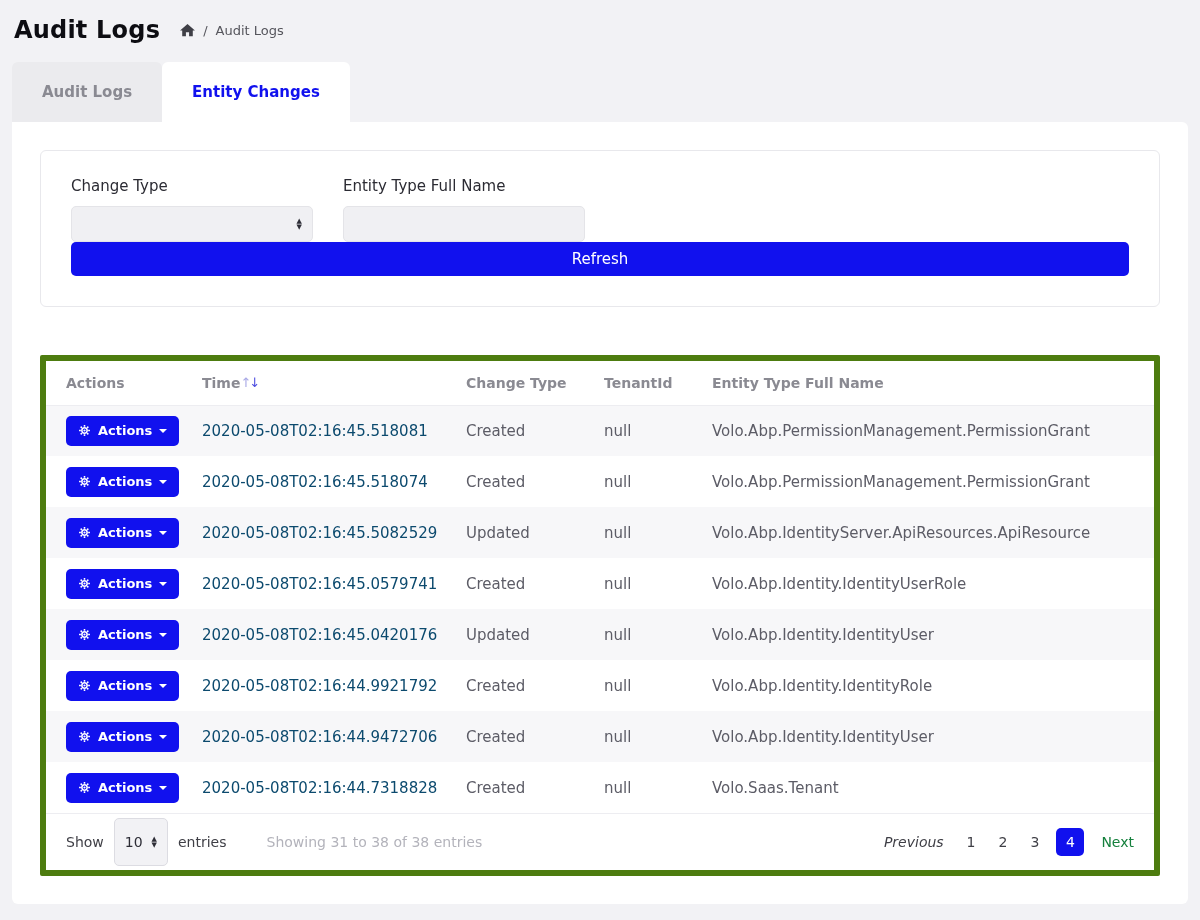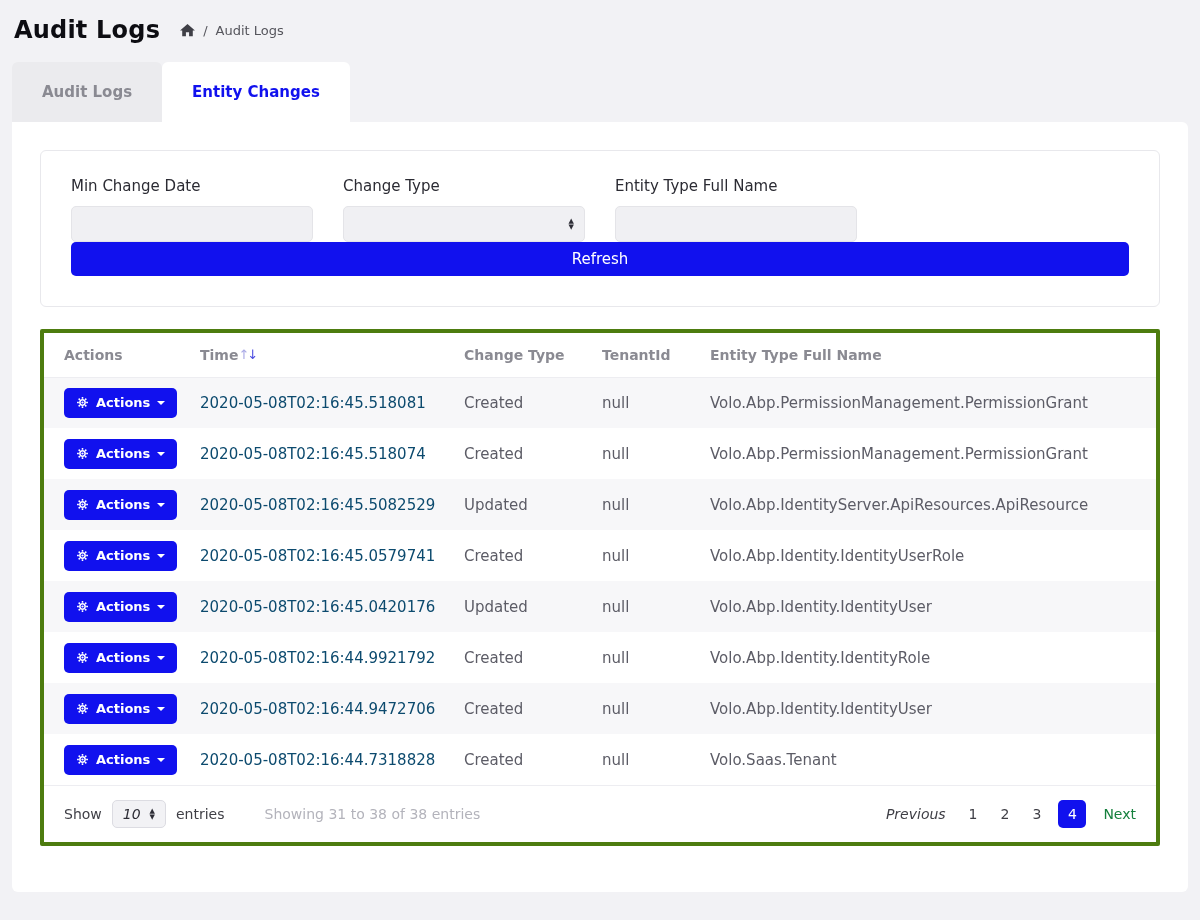--- a/index.html
+++ b/index.html
@@ -40,21 +40,21 @@
   }
   .select { display: flex; align-items: center; justify-content: flex-end; cursor: pointer; }
   .updown { display: inline-flex; flex-direction: column; align-items: center; font-size: 7px; line-height: 6px; color: #2d2d36; }
   .refresh-btn {
     display: block; width: 100%; height: 34px;
     background: #1111ee; color: #fff; border: none; border-radius: 5px;
     font-size: 15px; font-family: inherit; cursor: pointer;
   }
 
   
-  .table-wrap { margin-top: 22px; border: 4px solid #4d7c0f; border-radius: 2px; background: #fff; }
+  .table-wrap { margin-top: 48px; border: 6px solid #4d7c0f; border-radius: 2px; background: #fff; }
   table { width: 100%; border-collapse: collapse; }
   thead th {
     text-align: left; font-size: 14px; font-weight: bold; color: #8a8a92;
     height: 44px; padding: 0 10px; border-bottom: 1px solid #ededf1;
   }
   th.col-actions { width: 146px; padding-left: 20px; }
   th.col-time { width: 264px; }
   th.col-change { width: 138px; }
   th.col-tenant { width: 108px; }
   .th-flex { display: flex; align-items: center; justify-content: flex-start; padding-right: 14px; }
@@ -73,22 +73,22 @@
     height: 30px; padding: 0 12px; font-size: 13px; font-weight: bold;
     font-family: inherit; cursor: pointer;
   }
   .caret { width: 0; height: 0; border-left: 4px solid transparent; border-right: 4px solid transparent; border-top: 4px solid #fff; }
 
   
   .table-footer { display: flex; align-items: center; padding: 12px 20px; border-top: 1px solid #ededf1; font-size: 14px; color: #3f3f46; height: 57px; }
   .show-group { display: flex; align-items: center; gap: 10px; }
   .page-size {
     display: flex; align-items: center; gap: 9px; background: #f2f2f5;
-    border: 1px solid #dcdce2; border-radius: 5px; height: 28px; padding: 0 10px;
-    font-size: 14px; cursor: pointer; color: #2d2d36; font-style: italic;
+    border: 1px solid #dcdce2; border-radius: 5px; height: 48px; padding: 0 10px;
+    font-size: 14px; cursor: pointer; color: #2d2d36;
   }
   .showing-text { color: #b3b3bb; margin-left: 40px; }
   .pagination { margin-left: auto; display: flex; align-items: center; gap: 11px; }
   .page-prev { cursor: pointer; margin-right: 6px; font-style: italic; }
   .page-link { padding: 3px 6px; cursor: pointer; }
   .page-link.active {
     background: #1111ee; color: #fff; border-radius: 5px;
     min-width: 28px; height: 28px; display: inline-flex; align-items: center; justify-content: center; padding: 0;
   }
   .page-next { color: #15803d; margin-left: 6px; }
@@ -113,24 +113,20 @@
 
   <div class="tabs">
     <div class="tab">Audit Logs</div>
     <div class="tab active">Entity Changes</div>
   </div>
 
   <div class="content">
 
     <div class="filter-card">
       <div class="filter-grid">
-        <div class="field">
-          <label>Min Change Date</label>
-          <input class="input" type="text" value="" style="">
-        </div>
         <div class="field">
           <label>Change Type</label>
           <div class="input select">
             <span class="updown">
               <span>▲</span>
               <span>▼</span>
             </span>
           </div>
         </div>
         <div class="field">

